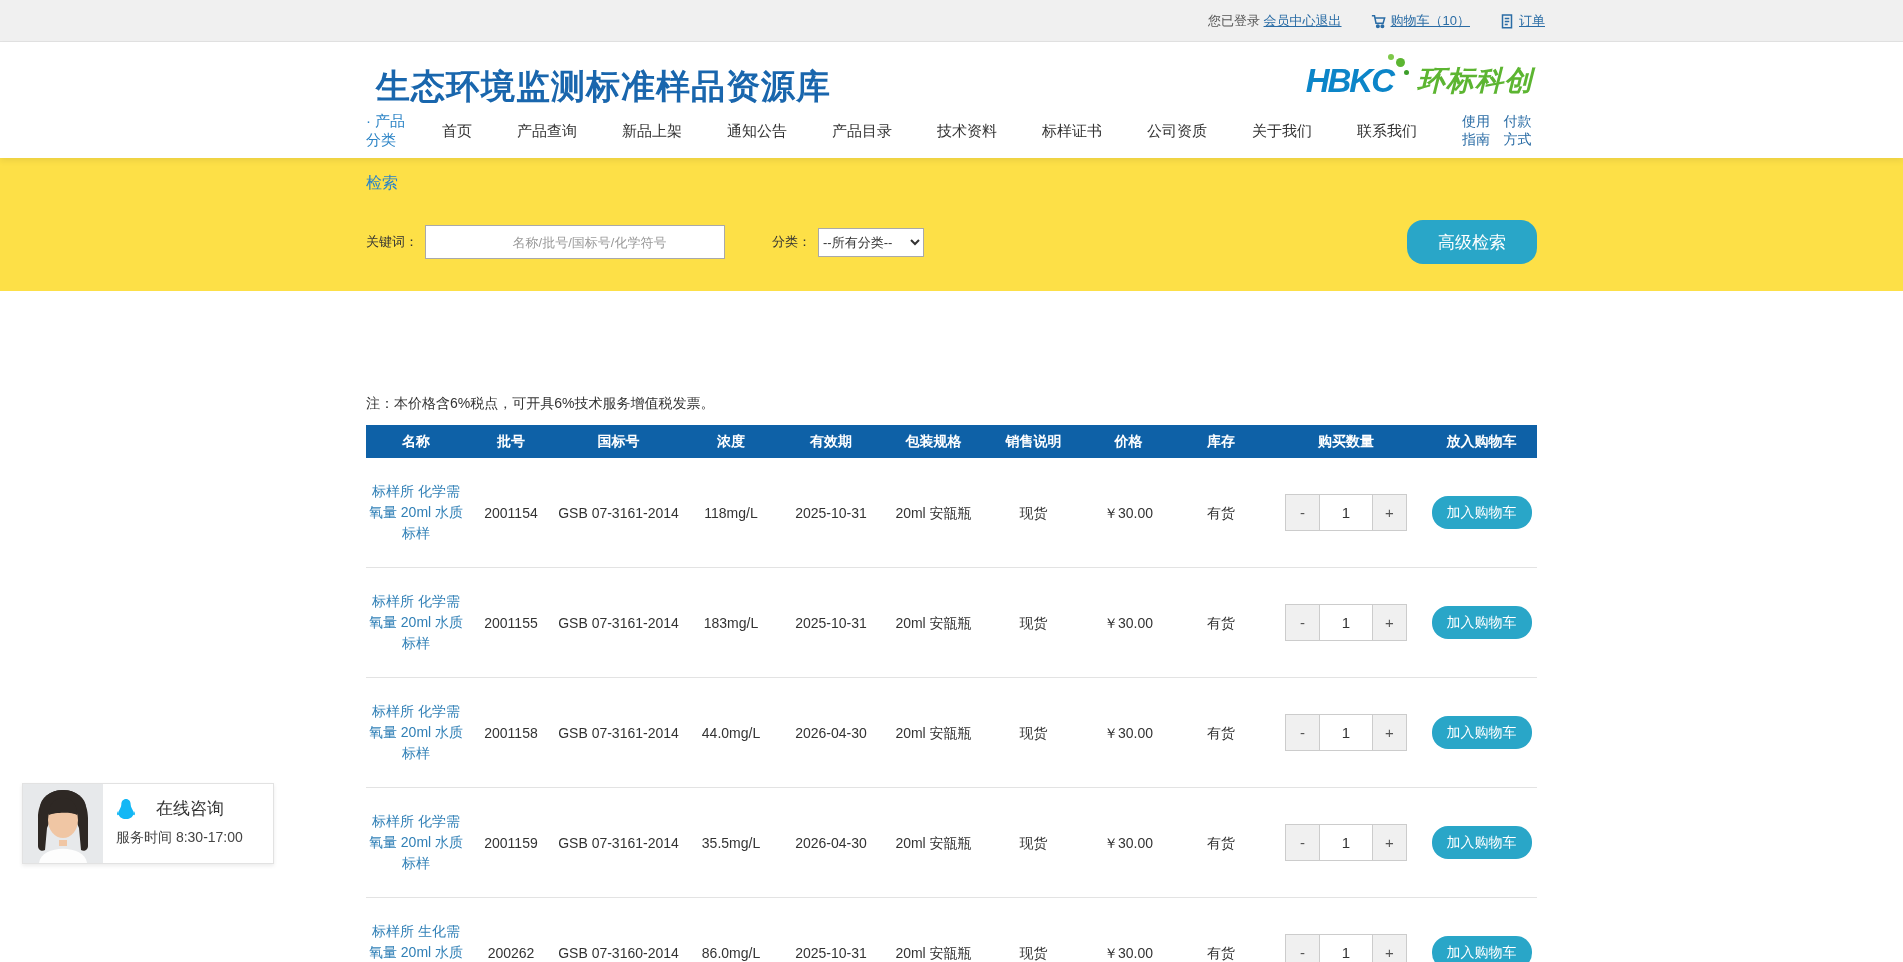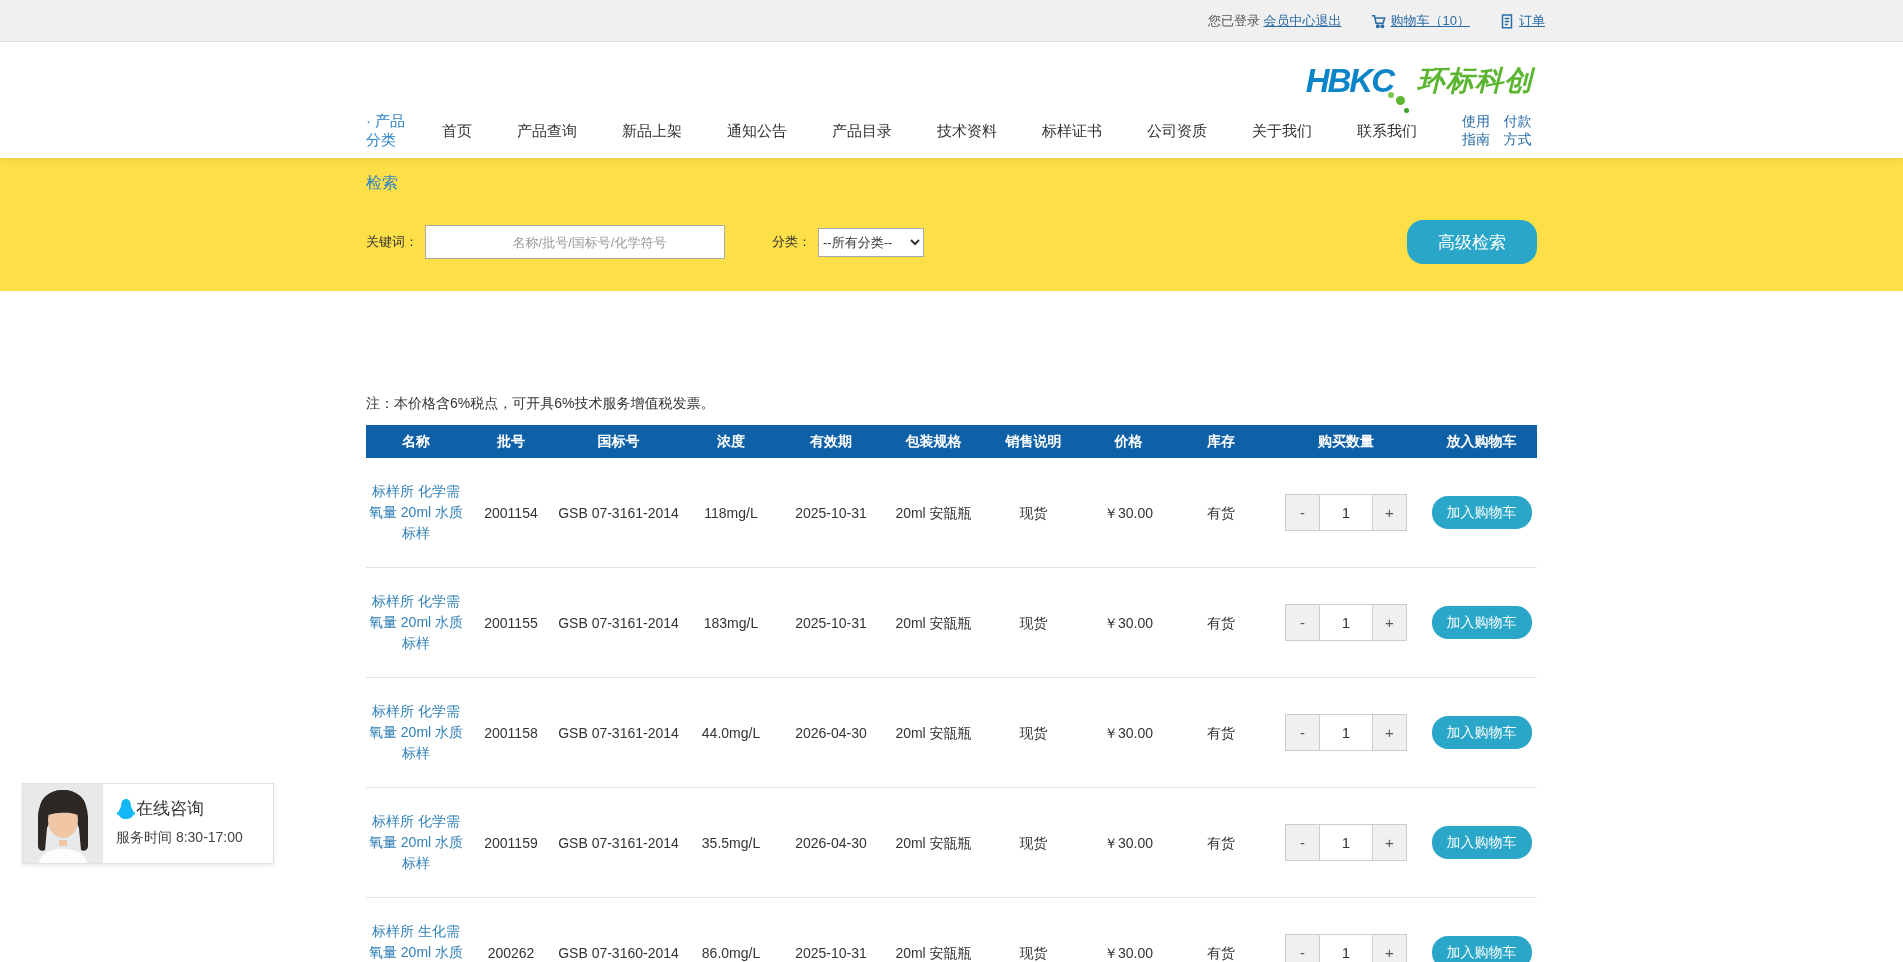--- a/index.html
+++ b/index.html
@@ -12,21 +12,21 @@
   .topbar .inner { height:100%; display:flex; align-items:center; justify-content:flex-end; font-size:13px; color:#555; }
   .topbar a, .tlink { color:#2a6ca5; text-decoration:underline; cursor:pointer; }
   .tb-group { display:flex; align-items:center; }
   .tb-group + .tb-group { margin-left:28px;align-items:flex-end; }
   .tb-icon { width:18px; height:18px; margin-right:3px; display:inline-block; }
 
   
   .header { height:116px; background:#fff; box-shadow:0 3px 6px rgba(0,0,0,.07); position:relative; z-index:2; }
   .header .inner { height:100%; }
   .site-title { position:absolute; left:10px; top:22px; font-size:34px; font-weight:900; color:#1966ad; letter-spacing:1px; white-space:nowrap; }
-  .brand { position:absolute; right:4px; top:20px; display:flex; align-items:flex-end; }
+  .brand { position:absolute; right:4px; top:20px; display:flex; align-items:flex-start; }
   .brand-abbr { font-size:33px; font-weight:900; font-style:italic; color:#0c85c8; letter-spacing:-2px; position:relative; padding-right:14px; }
   .brand-dots span { position:absolute; border-radius:50%; background:#5cb531; }
   .dot1 { width:9px; height:9px; right:2px; top:-4px; }
   .dot2 { width:6px; height:6px; right:13px; top:-8px; background:#7ec84a !important; }
   .dot3 { width:5px; height:5px; right:-2px; top:8px; background:#3d9e2a !important; }
   .brand-name { font-size:28px; font-weight:900; font-style:italic; color:#5cb531; margin-left:10px; letter-spacing:1px; }
 
   
   .nav { position:absolute; left:0; right:0; bottom:8px; display:flex; align-items:center; font-size:15px; color:#333; }
   .nav-active { color:#2c84c6; margin-right:33px; cursor:pointer; }
@@ -64,21 +64,21 @@
   .step-minus { border-right:1px solid #ccc; }
   .step-plus { border-left:1px solid #ccc; }
   .qty-input { width:52px; border:none; text-align:center; font-size:15px; color:#333; outline:none; font-family:inherit; }
   .cart-btn { width:100px; height:33px; border:none; border-radius:16px; background:#29a6c8; color:#fff; font-size:14px; cursor:pointer; font-family:inherit; }
 
   
   .service-card { position:absolute; left:22px; top:783px; width:252px; height:81px; background:#fff;
     border:1px solid #e2e2e2; box-shadow:0 2px 4px rgba(0,0,0,.08); display:flex; z-index:5; }
   .service-photo { width:80px; height:79px; flex:none; }
   .service-info { padding:13px 0 0 13px; }
-  .service-title-row { display:flex; align-items:center; gap:0; font-size:17px; color:#333; }
+  .service-title-row { display:flex; align-items:center; gap:20px; font-size:17px; color:#333; }
   .service-hours { margin-top:9px; font-size:14px; color:#444; }
 </style>
 </head>
 <body>
 
 <div class="topbar">
   <div class="inner">
     <div class="tb-group">
       <span>您已登录</span>&nbsp;
       <span class="tlink">会员中心</span><span class="tlink">退出</span>
@@ -100,20 +100,21 @@
             <path d="M9 8.5h6M9 12.5h6M9 16.5h4"></path>
           </svg>
       </span>
       <span class="tlink">订单</span>
     </div>
   </div>
 </div>
 
 <div class="header">
   <div class="inner">
+    <div class="site-title">生态环境监测标准样品资源库</div>
     <div class="brand">
       <span class="brand-abbr">HBKC</span>
       <span class="brand-dots" style="position:relative;">
           <span class="dot1"></span>
           <span class="dot2"></span>
           <span class="dot3"></span>
         </span>
       <span class="brand-name">环标科创</span>
     </div>
     <div class="nav">

